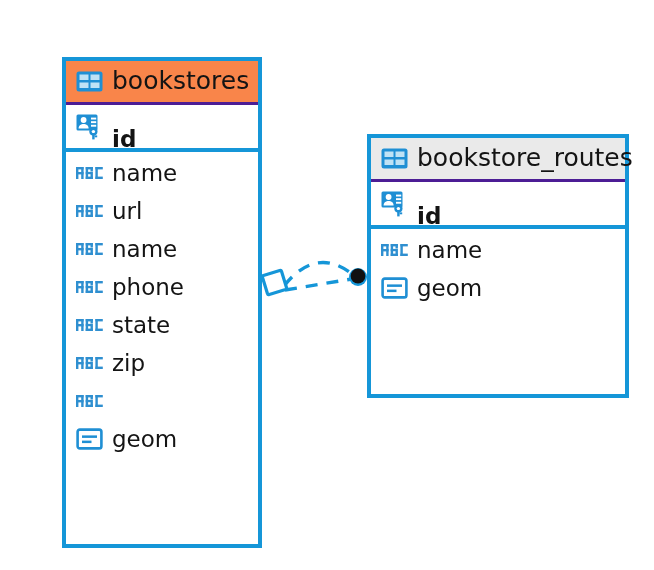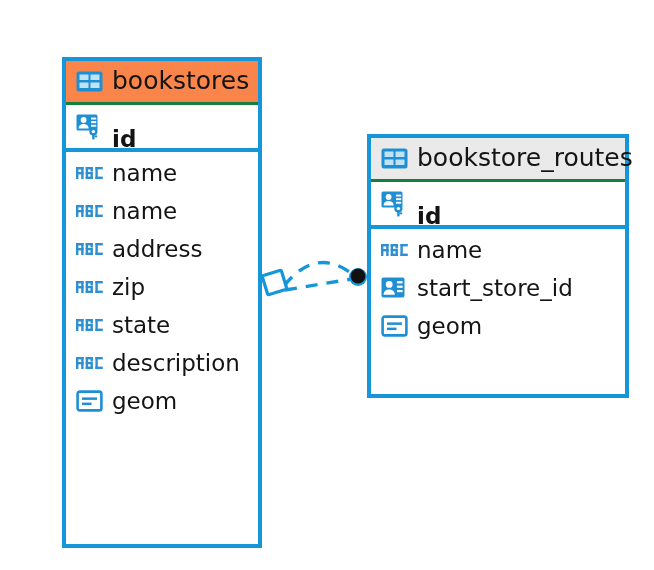--- a/index.html
+++ b/index.html
@@ -31,21 +31,21 @@
     display: flex;
     flex-direction: column;
   }
 
   .entity-header {
     display: flex;
     align-items: center;
     gap: 9px;
     box-sizing: border-box;
     padding: 5px 10px 6px 10px;
-    border-bottom: 3px solid #15803d;
+    border-bottom: 3px solid #4c1d95;
   }
   .entity-header.orange { background: #f9854a; }
   .entity-header.gray   { background: #eaeaea; }
 
   .entity-title {
     font-size: 25px;
     line-height: 30px;
     color: #141414;
     white-space: nowrap;
   }
@@ -166,41 +166,81 @@
               <rect x="9.7" y="2" width="7.2" height="2.4"></rect>
               <rect x="9.7" y="6.9" width="7.2" height="2.3"></rect>
               <rect x="9.7" y="11.6" width="7.2" height="2.4"></rect>
               <rect x="14.5" y="2" width="2.4" height="4.5"></rect>
               <rect x="14.5" y="9" width="2.4" height="5"></rect>
               <rect x="19.4" y="2" width="7.4" height="2.4"></rect>
               <rect x="19.4" y="2" width="2.4" height="12"></rect>
               <rect x="19.4" y="11.6" width="7.4" height="2.4"></rect>
             </g>
           </svg>
+          <span class="field-label">url</span>
+        </div>
+        <div class="field-row">
+          <svg class="icon icon-abc" viewBox="0 0 27 16">
+            <g fill="#2f8fd0">
+              <rect x="0" y="2" width="2.4" height="12"></rect>
+              <rect x="0" y="2" width="7.6" height="2.4"></rect>
+              <rect x="5.2" y="2" width="2.4" height="12"></rect>
+              <rect x="0" y="7" width="7.6" height="2.4"></rect>
+              <rect x="9.7" y="2" width="2.4" height="12"></rect>
+              <rect x="9.7" y="2" width="7.2" height="2.4"></rect>
+              <rect x="9.7" y="6.9" width="7.2" height="2.3"></rect>
+              <rect x="9.7" y="11.6" width="7.2" height="2.4"></rect>
+              <rect x="14.5" y="2" width="2.4" height="4.5"></rect>
+              <rect x="14.5" y="9" width="2.4" height="5"></rect>
+              <rect x="19.4" y="2" width="7.4" height="2.4"></rect>
+              <rect x="19.4" y="2" width="2.4" height="12"></rect>
+              <rect x="19.4" y="11.6" width="7.4" height="2.4"></rect>
+            </g>
+          </svg>
           <span class="field-label">name</span>
         </div>
         <div class="field-row">
           <svg class="icon icon-abc" viewBox="0 0 27 16">
             <g fill="#2f8fd0">
               <rect x="0" y="2" width="2.4" height="12"></rect>
               <rect x="0" y="2" width="7.6" height="2.4"></rect>
               <rect x="5.2" y="2" width="2.4" height="12"></rect>
               <rect x="0" y="7" width="7.6" height="2.4"></rect>
               <rect x="9.7" y="2" width="2.4" height="12"></rect>
               <rect x="9.7" y="2" width="7.2" height="2.4"></rect>
               <rect x="9.7" y="6.9" width="7.2" height="2.3"></rect>
               <rect x="9.7" y="11.6" width="7.2" height="2.4"></rect>
               <rect x="14.5" y="2" width="2.4" height="4.5"></rect>
               <rect x="14.5" y="9" width="2.4" height="5"></rect>
               <rect x="19.4" y="2" width="7.4" height="2.4"></rect>
               <rect x="19.4" y="2" width="2.4" height="12"></rect>
               <rect x="19.4" y="11.6" width="7.4" height="2.4"></rect>
             </g>
           </svg>
-          <span class="field-label">address</span>
+          <span class="field-label">phone</span>
+        </div>
+        <div class="field-row">
+          <svg class="icon icon-abc" viewBox="0 0 27 16">
+            <g fill="#2f8fd0">
+              <rect x="0" y="2" width="2.4" height="12"></rect>
+              <rect x="0" y="2" width="7.6" height="2.4"></rect>
+              <rect x="5.2" y="2" width="2.4" height="12"></rect>
+              <rect x="0" y="7" width="7.6" height="2.4"></rect>
+              <rect x="9.7" y="2" width="2.4" height="12"></rect>
+              <rect x="9.7" y="2" width="7.2" height="2.4"></rect>
+              <rect x="9.7" y="6.9" width="7.2" height="2.3"></rect>
+              <rect x="9.7" y="11.6" width="7.2" height="2.4"></rect>
+              <rect x="14.5" y="2" width="2.4" height="4.5"></rect>
+              <rect x="14.5" y="9" width="2.4" height="5"></rect>
+              <rect x="19.4" y="2" width="7.4" height="2.4"></rect>
+              <rect x="19.4" y="2" width="2.4" height="12"></rect>
+              <rect x="19.4" y="11.6" width="7.4" height="2.4"></rect>
+            </g>
+          </svg>
+          <span class="field-label">state</span>
         </div>
         <div class="field-row">
           <svg class="icon icon-abc" viewBox="0 0 27 16">
             <g fill="#2f8fd0">
               <rect x="0" y="2" width="2.4" height="12"></rect>
               <rect x="0" y="2" width="7.6" height="2.4"></rect>
               <rect x="5.2" y="2" width="2.4" height="12"></rect>
               <rect x="0" y="7" width="7.6" height="2.4"></rect>
               <rect x="9.7" y="2" width="2.4" height="12"></rect>
               <rect x="9.7" y="2" width="7.2" height="2.4"></rect>
@@ -226,41 +266,20 @@
               <rect x="9.7" y="2" width="7.2" height="2.4"></rect>
               <rect x="9.7" y="6.9" width="7.2" height="2.3"></rect>
               <rect x="9.7" y="11.6" width="7.2" height="2.4"></rect>
               <rect x="14.5" y="2" width="2.4" height="4.5"></rect>
               <rect x="14.5" y="9" width="2.4" height="5"></rect>
               <rect x="19.4" y="2" width="7.4" height="2.4"></rect>
               <rect x="19.4" y="2" width="2.4" height="12"></rect>
               <rect x="19.4" y="11.6" width="7.4" height="2.4"></rect>
             </g>
           </svg>
-          <span class="field-label">state</span>
-        </div>
-        <div class="field-row">
-          <svg class="icon icon-abc" viewBox="0 0 27 16">
-            <g fill="#2f8fd0">
-              <rect x="0" y="2" width="2.4" height="12"></rect>
-              <rect x="0" y="2" width="7.6" height="2.4"></rect>
-              <rect x="5.2" y="2" width="2.4" height="12"></rect>
-              <rect x="0" y="7" width="7.6" height="2.4"></rect>
-              <rect x="9.7" y="2" width="2.4" height="12"></rect>
-              <rect x="9.7" y="2" width="7.2" height="2.4"></rect>
-              <rect x="9.7" y="6.9" width="7.2" height="2.3"></rect>
-              <rect x="9.7" y="11.6" width="7.2" height="2.4"></rect>
-              <rect x="14.5" y="2" width="2.4" height="4.5"></rect>
-              <rect x="14.5" y="9" width="2.4" height="5"></rect>
-              <rect x="19.4" y="2" width="7.4" height="2.4"></rect>
-              <rect x="19.4" y="2" width="2.4" height="12"></rect>
-              <rect x="19.4" y="11.6" width="7.4" height="2.4"></rect>
-            </g>
-          </svg>
-          <span class="field-label">description</span>
         </div>
         <div class="field-row">
           <svg class="icon icon-geom" viewBox="0 0 27 22">
             <rect x="1.6" y="1.6" width="23.8" height="18.8" rx="2.2" fill="#ffffff" stroke="#1f8fd4" stroke-width="2.6"></rect>
             <rect x="6" y="7.4" width="15" height="2.5" fill="#1f8fd4"></rect>
             <rect x="6" y="12.6" width="9.5" height="2.5" fill="#1f8fd4"></rect>
           </svg>
           <span class="field-label">geom</span>
         </div>
       </div>
@@ -312,31 +331,20 @@
               <rect x="14.5" y="2" width="2.4" height="4.5"></rect>
               <rect x="14.5" y="9" width="2.4" height="5"></rect>
               <rect x="19.4" y="2" width="7.4" height="2.4"></rect>
               <rect x="19.4" y="2" width="2.4" height="12"></rect>
               <rect x="19.4" y="11.6" width="7.4" height="2.4"></rect>
             </g>
           </svg>
           <span class="field-label">name</span>
         </div>
         <div class="field-row">
-          <svg class="icon icon-fk" viewBox="0 0 27 24">
-            <rect x="0.5" y="1.5" width="23" height="20" rx="2" fill="#1f8fd4"></rect>
-            <circle cx="8.2" cy="8.4" r="3.4" fill="#ffffff"></circle>
-            <path d="M2.6 18.8c0-3.4 2.6-5.2 5.6-5.2s5.6 1.8 5.6 5.2z" fill="#ffffff"></path>
-            <rect x="16" y="5.2" width="5.6" height="2.2" fill="#ffffff"></rect>
-            <rect x="16" y="9.6" width="5.6" height="2.2" fill="#ffffff"></rect>
-            <rect x="16" y="14" width="5.6" height="2.2" fill="#ffffff"></rect>
-          </svg>
-          <span class="field-label">start_store_id</span>
-        </div>
-        <div class="field-row">
           <svg class="icon icon-geom" viewBox="0 0 27 22">
             <rect x="1.6" y="1.6" width="23.8" height="18.8" rx="2.2" fill="#ffffff" stroke="#1f8fd4" stroke-width="2.6"></rect>
             <rect x="6" y="7.4" width="15" height="2.5" fill="#1f8fd4"></rect>
             <rect x="6" y="12.6" width="9.5" height="2.5" fill="#1f8fd4"></rect>
           </svg>
           <span class="field-label">geom</span>
         </div>
       </div>
   </div>
 

